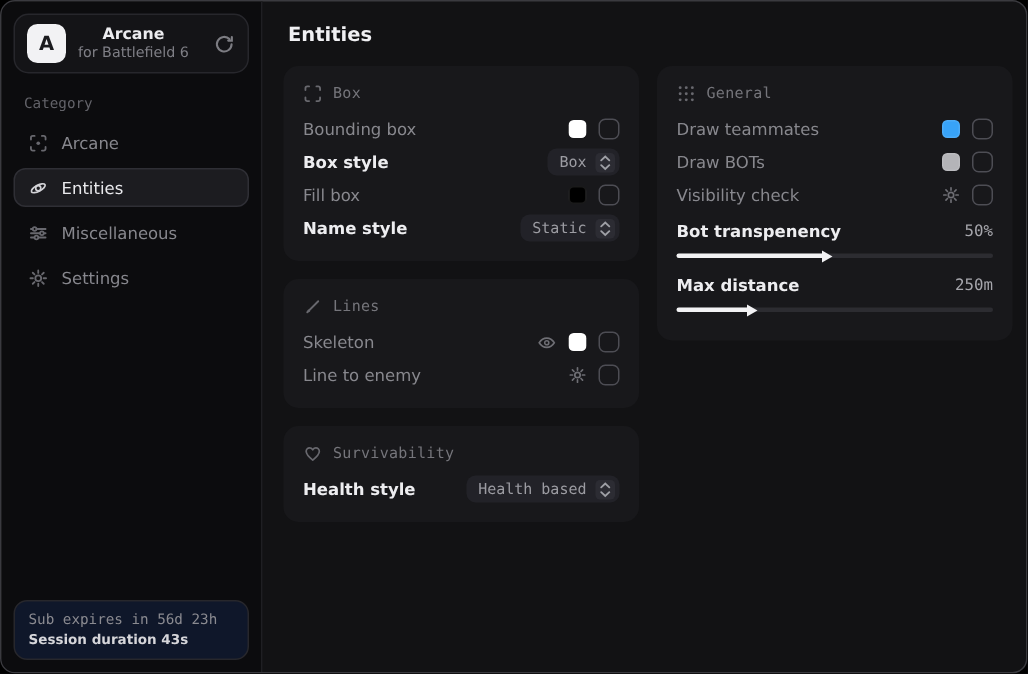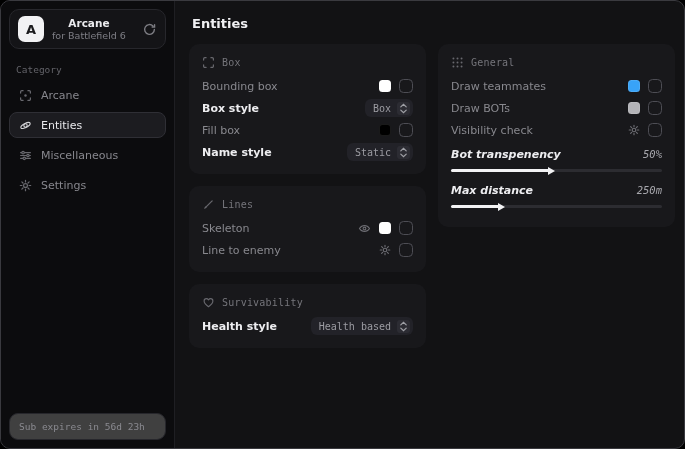--- a/index.html
+++ b/index.html
@@ -15,21 +15,21 @@
   .app-name{font-size:10.5px;font-weight:bold;color:#ececef;}
   .app-sub{font-size:9.5px;color:#7f7f86;margin-top:1px;}
   .sync{margin-left:auto;color:#7c7c82;display:flex;}
   .cat-label{font-family:"DejaVu Sans Mono",monospace;font-size:9.5px;color:#636369;margin:15px 0 7px 7px;}
   .nav{display:flex;flex-direction:column;gap:4px;}
   .nav-item{display:flex;align-items:center;gap:9px;height:26px;padding:0 9px;border-radius:8px;border:1px solid transparent;
     color:#87878d;font-size:11px;cursor:default;}
   .nav-item .nicon{display:flex;color:#68686e;}
   .nav-item.sel{background:#1c1c20;border-color:#2f2f35;color:#e9e9ec;}
   .nav-item.sel .nicon{color:#d2d2d6;}
-  .sb-footer{margin-top:auto;border:1px solid #27272c;background:#404040;border-radius:9px;padding:7px 9px;}
+  .sb-footer{margin-top:auto;border:1px solid #27272c;background:#0f172a;border-radius:9px;padding:7px 9px;}
   .exp{font-family:"DejaVu Sans Mono",monospace;font-size:9.5px;color:#8a8a90;white-space:nowrap;}
   .sess{font-size:9px;font-weight:bold;color:#d6d6da;margin-top:3px;}
   
   .main{flex:1;padding:13px 14px;display:flex;flex-direction:column;overflow:hidden;}
   .page-title{font-size:13px;font-weight:bold;color:#f0f0f3;margin:2px 0 13px 3px;}
   .columns{display:flex;gap:12px;}
   .col{width:237px;flex:none;display:flex;flex-direction:column;gap:12px;}
   .card{background:#18181b;border-radius:10px;padding:10px 13px 11px;}
   .card-head{display:flex;align-items:center;gap:7px;font-family:"DejaVu Sans Mono",monospace;font-size:10px;color:#75757b;
     margin:2px 0 6px;letter-spacing:.2px;}
@@ -38,21 +38,21 @@
   .lbl{font-size:11px;color:#88888e;}
   .lbl.bright{color:#ededf0;font-weight:bold;}
   .ctrls{margin-left:auto;display:flex;align-items:center;gap:8px;}
   .checkbox{width:14px;height:14px;border:1.5px solid #4d4d54;border-radius:4.5px;background:transparent;flex:none;}
   .swatch{width:12px;height:12px;border-radius:3.5px;border:1px solid rgba(255,255,255,0.10);flex:none;}
   .row-icon{color:#6e6e74;display:flex;}
   .select{display:flex;align-items:center;gap:6px;background:#222228;border-radius:6px;padding:2px 3px 2px 8px;height:18px;}
   .select-val{font-family:"DejaVu Sans Mono",monospace;font-size:10px;color:#9c9ca2;white-space:nowrap;}
   .updown-box{width:13px;height:13px;background:#2c2c33;border-radius:3px;display:flex;align-items:center;justify-content:center;color:#9fa0a6;}
   .val{margin-left:auto;font-family:"DejaVu Sans Mono",monospace;font-size:10.5px;color:#a6a6ac;}
-  .slider-group{margin-top:3px;font-style:italic;}
+  .slider-group{margin-top:3px;}
   .slider-group .row{height:20px;}
   .track{position:relative;height:3px;background:#2c2c31;border-radius:2px;margin:5px 0 8px;}
   .fill{position:absolute;left:0;top:0;height:3px;background:#f2f2f4;border-radius:2px;}
   .fill::after{content:"";position:absolute;right:-5px;top:50%;transform:translateY(-50%);
     width:0;height:0;border-left:7px solid #f2f2f4;border-top:4px solid transparent;border-bottom:4px solid transparent;}
 </style>
 </head>
 <body>
 
 <div class="window">
@@ -113,20 +113,21 @@
             <circle cx="8" cy="8" r="2.4"></circle>
             <path d="M8 1.6v2M8 12.4v2M1.6 8h2M12.4 8h2M3.5 3.5l1.4 1.4M11.1 11.1l1.4 1.4M12.5 3.5l-1.4 1.4M4.9 11.1l-1.4 1.4"></path>
           </svg>
         </span>
         <span>Settings</span>
       </div>
     </nav>
 
     <div class="sb-footer">
       <div class="exp">Sub expires in 56d 23h</div>
+      <div class="sess">Session duration 43s</div>
     </div>
   </aside>
 
   <main class="main">
     <div class="page-title">Entities</div>
     <div class="columns">
 
       <div class="col">
 
         <section class="card">

